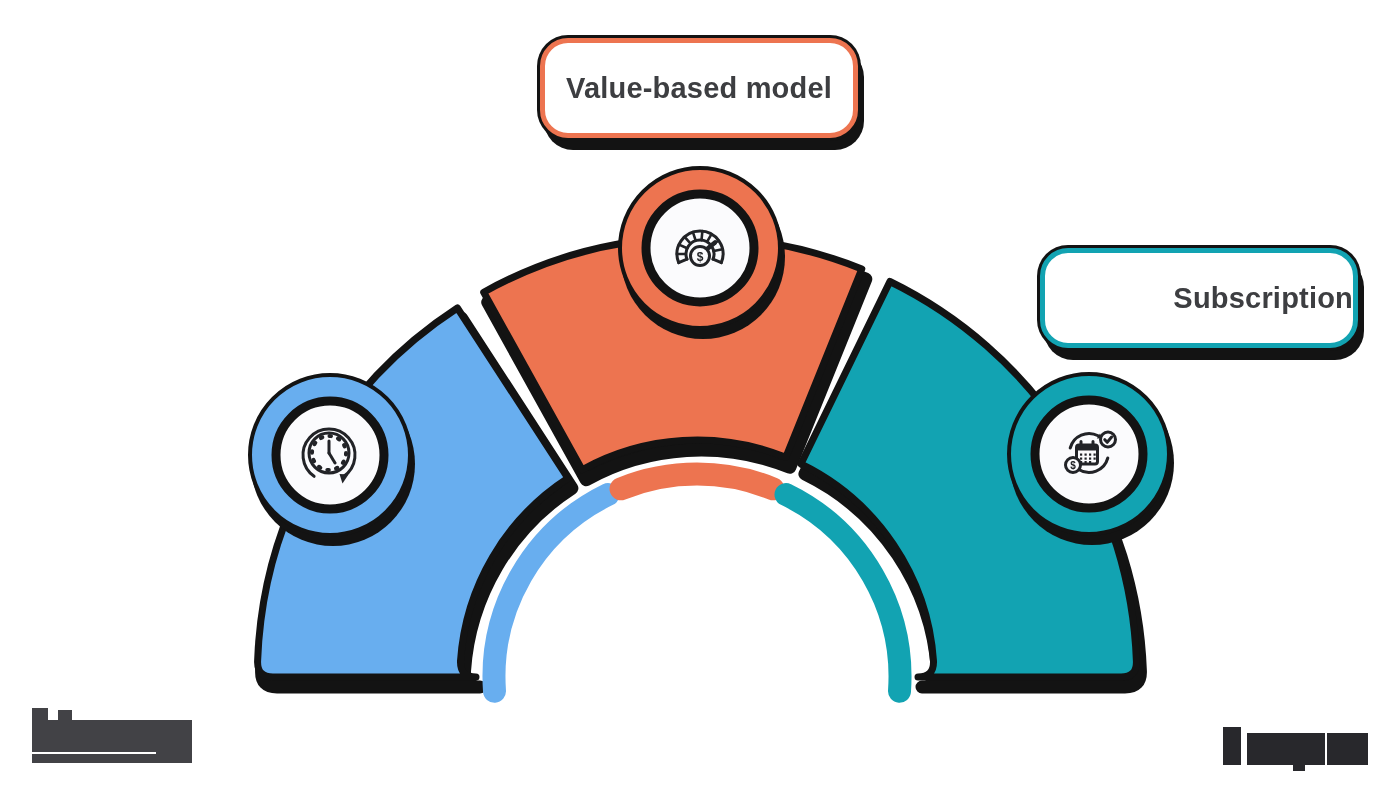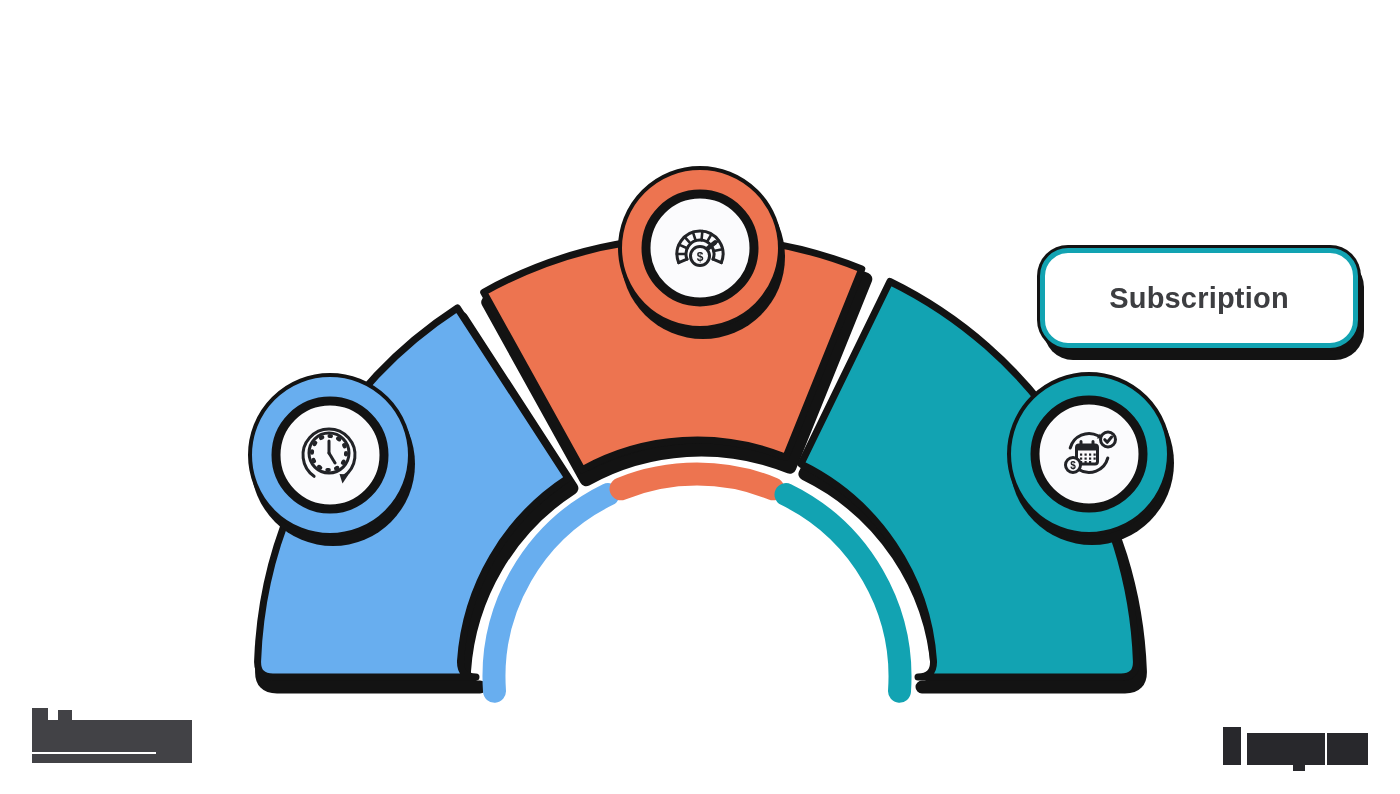--- a/index.html
+++ b/index.html
@@ -35,21 +35,21 @@
 
   .card{
     position:absolute;height:100px;background:var(--card);
     border-radius:28px;border:5px solid;
     box-shadow:0 0 0 3px var(--ink), 5px 11px 0 1px var(--ink);
     display:flex;align-items:center;justify-content:center;
   }
   .card span{font-size:29px;font-weight:600;color:var(--text);letter-spacing:.2px;}
   .card.blue{border-color:var(--blue);left:42px;top:248px;width:316px;}
   .card.orange{border-color:var(--orange);left:540px;top:38px;width:318px;}
-  .card.teal{border-color:var(--teal);left:1040px;top:248px;width:318px;}
+  .card.teal{border-color:var(--teal);left:1040px;top:248px;width:318px;justify-content:flex-end;}
 
   
   .logoL{
     position:absolute;left:32px;top:708px;width:160px;height:52px;
     background:
       linear-gradient(var(--logo_left),var(--logo_left)) 0px 0px/16px 44px no-repeat,
       linear-gradient(var(--logo_left),var(--logo_left)) 26px 2px/14px 42px no-repeat,
       linear-gradient(var(--logo_left),var(--logo_left)) 0px 12px/124px 32px no-repeat,
       linear-gradient(var(--logo_left),var(--logo_left)) 124px 12px/36px 40px no-repeat;
   }
@@ -139,20 +139,23 @@
             <rect x="35" y="42" width="2.2" height="2.2"></rect>
         </g>
         <circle cx="54" cy="20.5" r="7.5" fill="#FBFBFD"></circle>
         <path d="M50.8,20.7 L53.2,23.3 L57.6,18"></path>
         <circle cx="19" cy="46" r="7.5" fill="#FBFBFD"></circle>
         <text x="19" y="49.7" font-size="10">$</text>
       </g>
     </g>
   </svg>
 
+  <div class="card orange">
+    <span>Value-based model</span>
+  </div>
   <div class="card teal">
     <span>Subscription</span>
   </div>
 
   <div class="logoL"></div>
   <div class="logoL-bar"></div>
   <div class="logoR"></div>
 
 </div>
 

